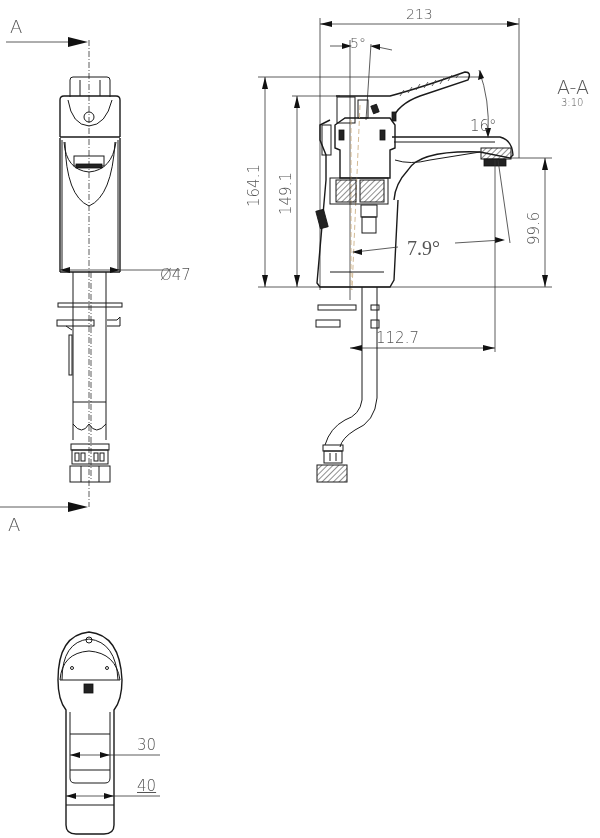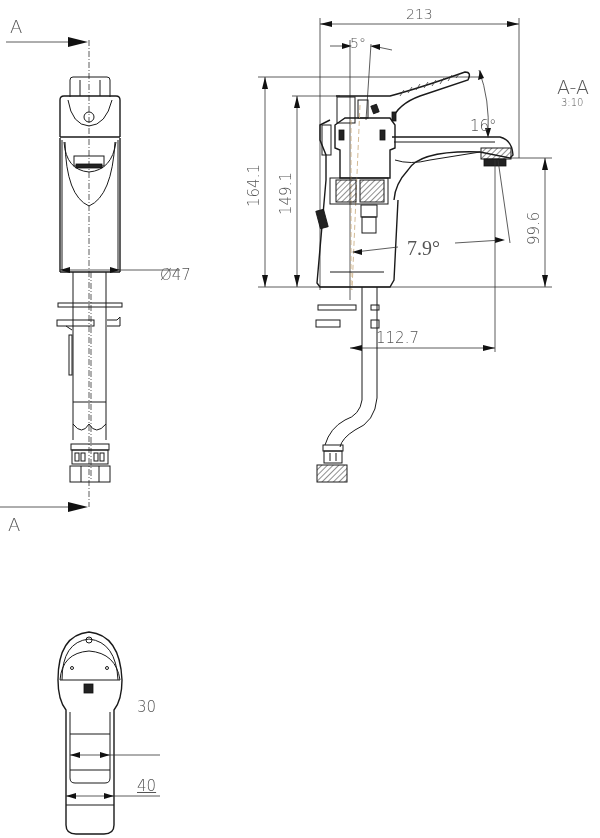--- a/index.html
+++ b/index.html
@@ -215,14 +215,14 @@
 <div class="lbl" style="left:470px;top:95px;margin-top:24px;">16°</div>
 <div class="lbl" style="left:557px;top:78px;font-size:19px;">A-A</div>
 <div class="lbl" style="left:561px;top:98px;font-size:10px;">3:10</div>
 
 <div class="lbl vlbl" style="left:247px;top:207px;">164.1</div>
 <div class="lbl vlbl" style="left:279px;top:215px;">149.1</div>
 <div class="lbl vlbl" style="left:527px;top:245px;">99.6</div>
 <div class="lbl" style="left:407px;top:238px;font-size:20px;font-family:Liberation Serif, serif;">7.9°</div>
 <div class="lbl" style="left:376px;top:331px;">112.7</div>
 
-<div class="lbl" style="left:137px;top:700px;">30</div>
+<div class="lbl" style="left:137px;top:738px;">30</div>
 <div class="lbl" style="left:137px;top:779px;text-decoration:underline;">40</div>
 
 </body></html>

